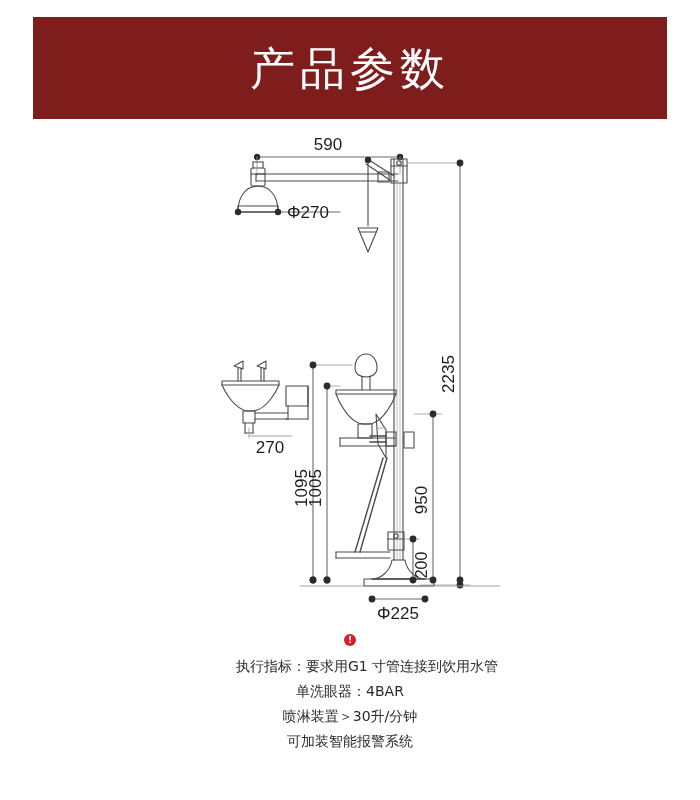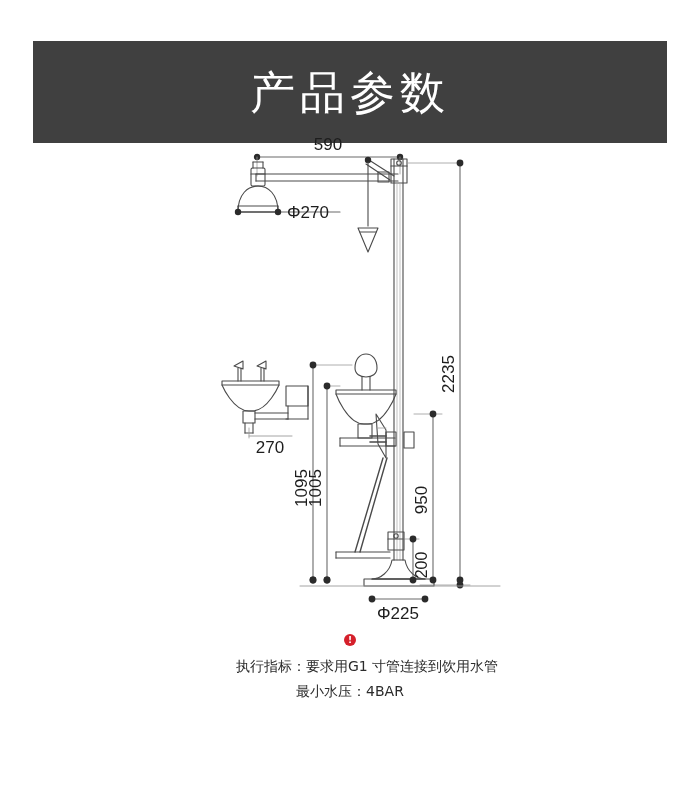--- a/index.html
+++ b/index.html
@@ -22,25 +22,24 @@
     background: #ffffff;
   }
 
   
   .banner {
     position: absolute;
     left: 33px;
     top: 17px;
     width: 634px;
     height: 102px;
-    background: #404040;
+    background: #7f1d1d;
     display: flex;
     align-items: center;
     justify-content: center;
-    margin-top: 24px;
   }
   .banner-title {
     color: #ffffff;
     font-size: 45px;
     letter-spacing: 5px;
     font-weight: normal;
     line-height: 1;
     font-family: "DejaVu Sans", "Liberation Sans", sans-serif;
   }
 
@@ -324,16 +323,18 @@
 
       <text class="dimtext" x="398" y="491" text-anchor="middle">Φ225</text>
     </svg>
   </div>
 
   <div class="notes">
     <div class="note-warning">
       <span class="warn-icon">!</span>
     </div>
     <div class="note-line first">执行指标：要求用G1 寸管连接到饮用水管</div>
-    <div class="note-line">最小水压：4BAR</div>
+    <div class="note-line">单洗眼器：4BAR</div>
+    <div class="note-line">喷淋装置＞30升/分钟</div>
+    <div class="note-line">可加装智能报警系统</div>
   </div>
 
 </div>
 
 </body></html>

